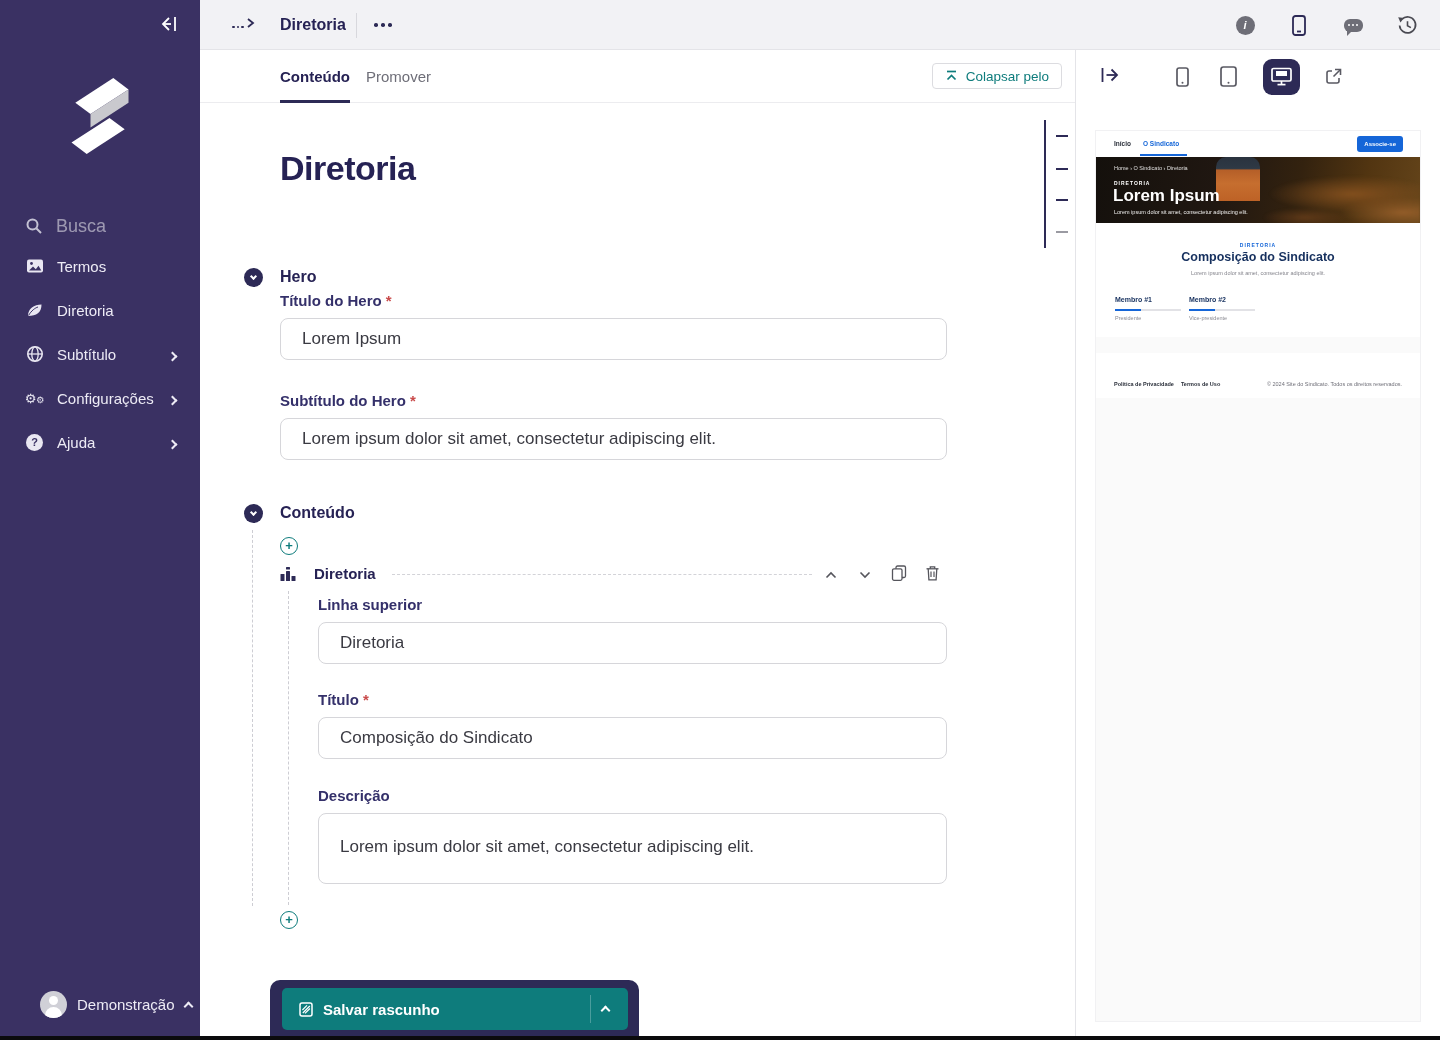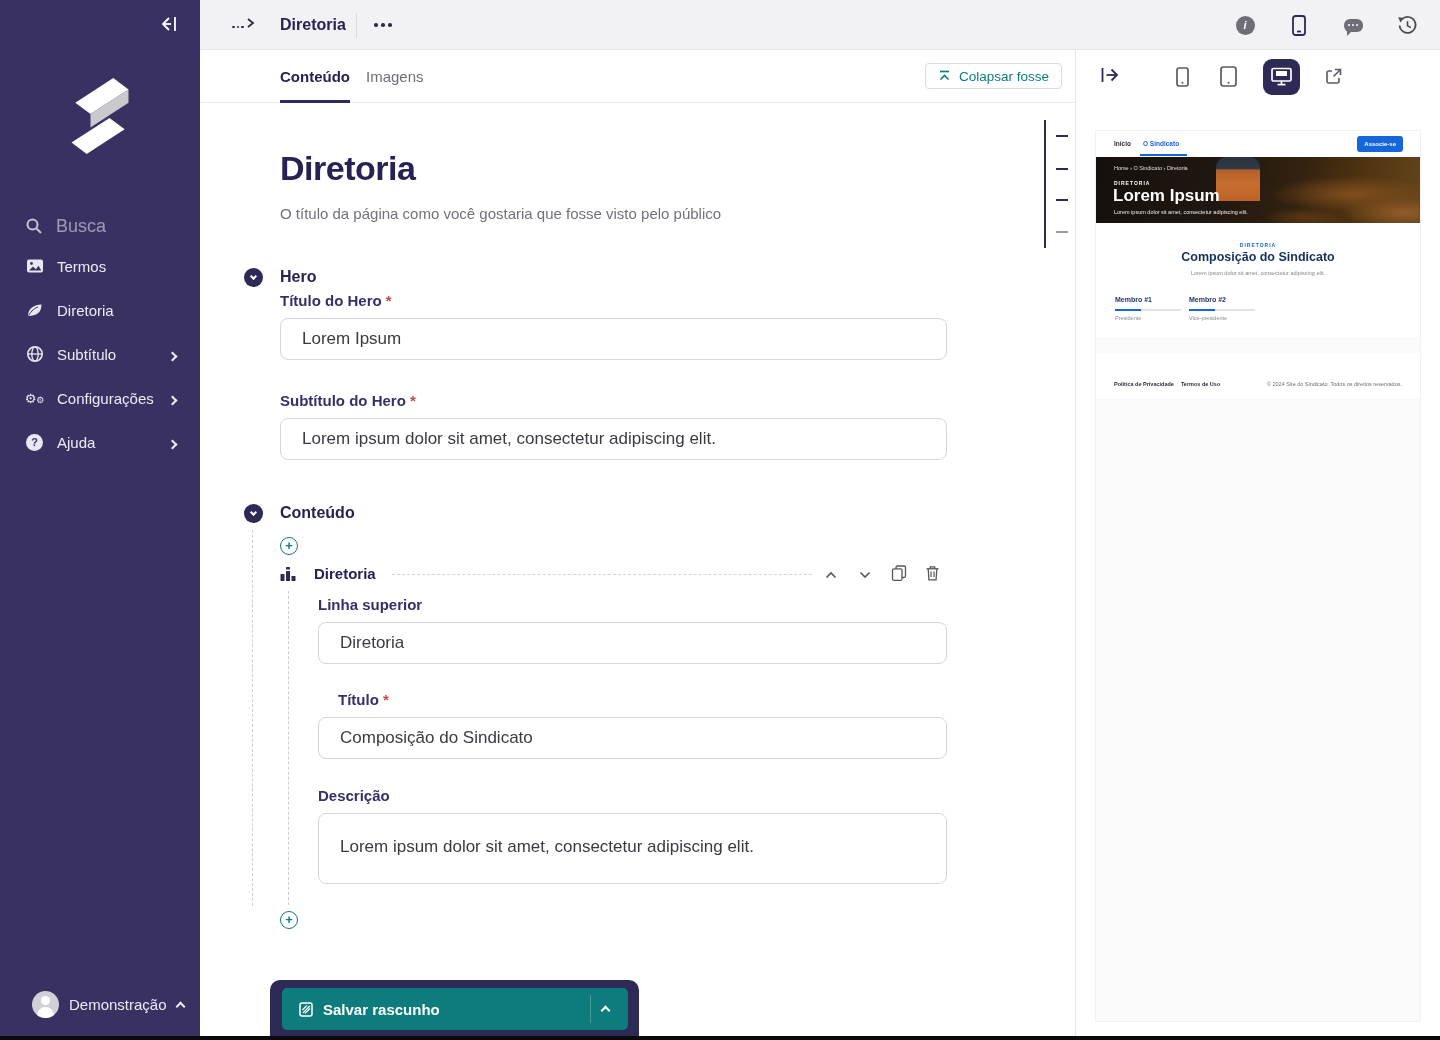--- a/index.html
+++ b/index.html
@@ -14,21 +14,21 @@
   .search-row .ph{color:rgba(255,255,255,.5);font-size:18px;}
   .menu{position:absolute;top:244px;left:0;width:100%;}
   .mi{height:44px;display:flex;align-items:center;padding-left:25px;gap:13px;font-size:15px;cursor:pointer;position:relative;}
   .mi.active{background:#322B57;}
   .mi .ic{width:19px;display:flex;justify-content:center;}
   .mi .chev-slot{position:absolute;right:24px;}
   .chev{display:inline-block;width:7px;height:7px;border-right:2px solid currentColor;border-bottom:2px solid currentColor;}
   .chev.r{transform:rotate(-45deg);}
   .chev.u{transform:rotate(-135deg);}
   .chev.d{transform:rotate(45deg);}
-  .user-row{position:absolute;bottom:12px;left:0;width:100%;height:40px;display:flex;align-items:center;padding-left:32px;gap:10px;font-size:15px;cursor:pointer;}
+  .user-row{position:absolute;bottom:12px;left:8px;width:100%;height:40px;display:flex;align-items:center;padding-left:32px;gap:10px;font-size:15px;cursor:pointer;}
   .avatar{width:27px;height:27px;border-radius:50%;background:#D0D0D7;position:relative;overflow:hidden;flex:0 0 auto;}
   .avatar::before{content:"";position:absolute;top:5px;left:9px;width:9px;height:9px;border-radius:50%;background:#fff;}
   .avatar::after{content:"";position:absolute;top:16px;left:5px;width:17px;height:17px;border-radius:50%;background:#fff;}
   .user-row .chev-slot{margin-left:auto;margin-right:26px;}
   .help-badge{width:17px;height:17px;border-radius:50%;background:#E9E7F2;color:#3A3163;display:flex;align-items:center;justify-content:center;font-size:11px;font-weight:bold;}
   .help-badge::before{content:"?";}
   .gear-glyph{font-family:"DejaVu Sans",sans-serif;color:#E9E7F2;font-size:13px;line-height:1;}
   .gear-glyph::before{content:"\2699\FE0E";}
   .gear-glyph .g2{font-size:9px;vertical-align:bottom;}
   .gear-glyph .g2::before{content:"\2699\FE0E";}
@@ -251,41 +251,40 @@
           <path d="M5 4.2A8 8 0 1 1 2.6 10.5" stroke="#4A4A52" stroke-width="1.7" fill="none"></path>
           <polygon points="1.2,2.2 7,3 3.4,7.4" fill="#4A4A52"></polygon>
           <path d="M10.5 6.2v4.6l3.4 1.8" stroke="#4A4A52" stroke-width="1.6" fill="none"></path>
         </svg>
     </span>
   </div>
 </div>
 
 <div class="subheader">
   <span class="tab t1">Conteúdo</span>
-  <span class="tab t2">Imagens</span>
+  <span class="tab t2">Promover</span>
   <button class="collapse-all">
     <span>
       <svg width="13" height="12" viewBox="0 0 13 12">
           <line x1="2" y1="1.5" x2="11" y2="1.5" stroke="#0E7C7C" stroke-width="1.7"></line>
           <path d="M2.5 9.5 6.5 5.5 10.5 9.5" stroke="#0E7C7C" stroke-width="1.7" fill="none"></path>
         </svg>
     </span>
-    <span>Colapsar fosse</span>
+    <span>Colapsar pelo</span>
   </button>
 </div>
 
 <div class="main">
   <div class="outline-line"></div>
   <div class="odash" style="top:32px;"></div>
   <div class="odash" style="top:65px;"></div>
   <div class="odash" style="top:96px;"></div>
   <div class="odash d4" style="top:128px;"></div>
 
   <div class="page-title">Diretoria</div>
-  <div class="page-sub">O título da página como você gostaria que fosse visto pelo público</div>
 
   <span class="sec-toggle" style="left:44px;top:165px;">
       <i class="chev d"></i>
     </span>
   <span class="sec-label" style="left:80px;top:165px;text-align:center;">Hero</span>
 
   <div class="flabel" style="left:80px;top:189px;"><span>Título do Hero</span><span class="req"></span></div>
   <div class="tinput" style="left:80px;top:215px;width:667px;">
       <span>Lorem Ipsum</span>
     </div>
@@ -339,21 +338,21 @@
       </svg>
   </span>
 
   <div class="guide" style="left:88px;top:488px;height:314px;"></div>
 
   <div class="flabel" style="left:118px;top:493px;"><span>Linha superior</span></div>
   <div class="tinput" style="left:118px;top:519px;width:629px;">
       <span>Diretoria</span>
     </div>
 
-  <div class="flabel" style="left:118px;top:588px;margin-left:20px;"><span>Título</span><span class="req"></span></div>
+  <div class="flabel" style="left:118px;top:588px;"><span>Título</span><span class="req"></span></div>
   <div class="tinput" style="left:118px;top:614px;width:629px;">
       <span>Composição do Sindicato</span>
     </div>
 
   <div class="flabel" style="left:118px;top:684px;"><span>Descrição</span></div>
   <div class="tarea" style="left:118px;top:710px;width:629px;"><span>Lorem ipsum dolor sit amet, consectetur adipiscing elit.</span></div>
 
   <span class="plus-btn" style="left:80px;top:808px;"></span>
 </div>
 

